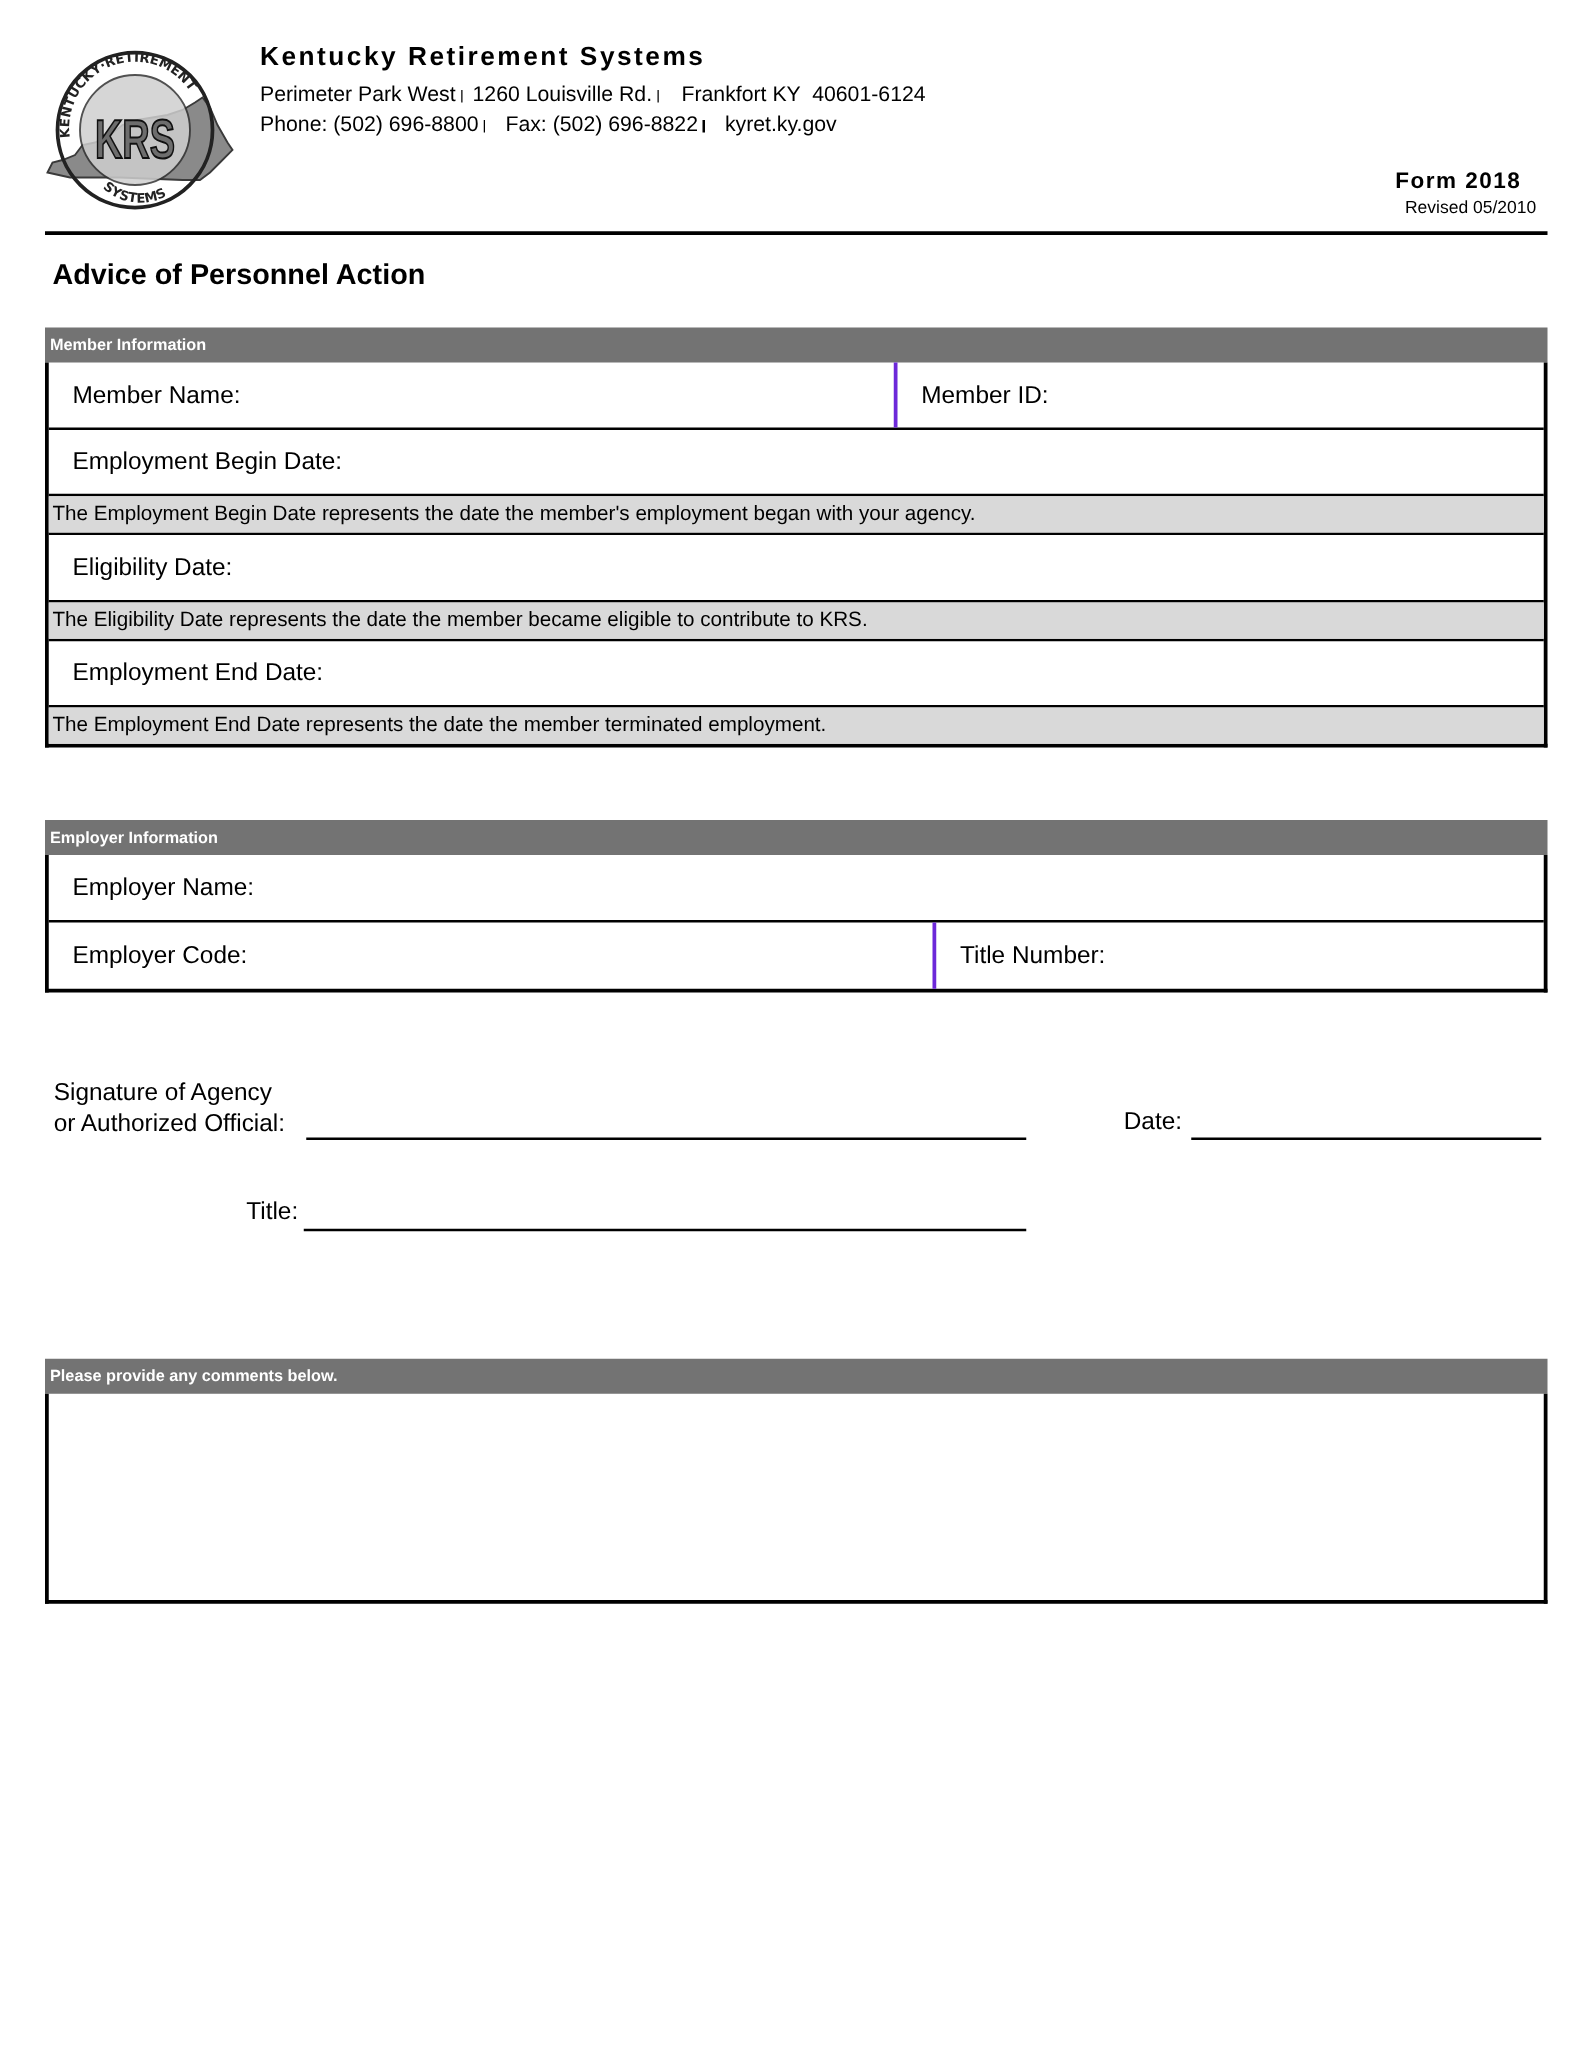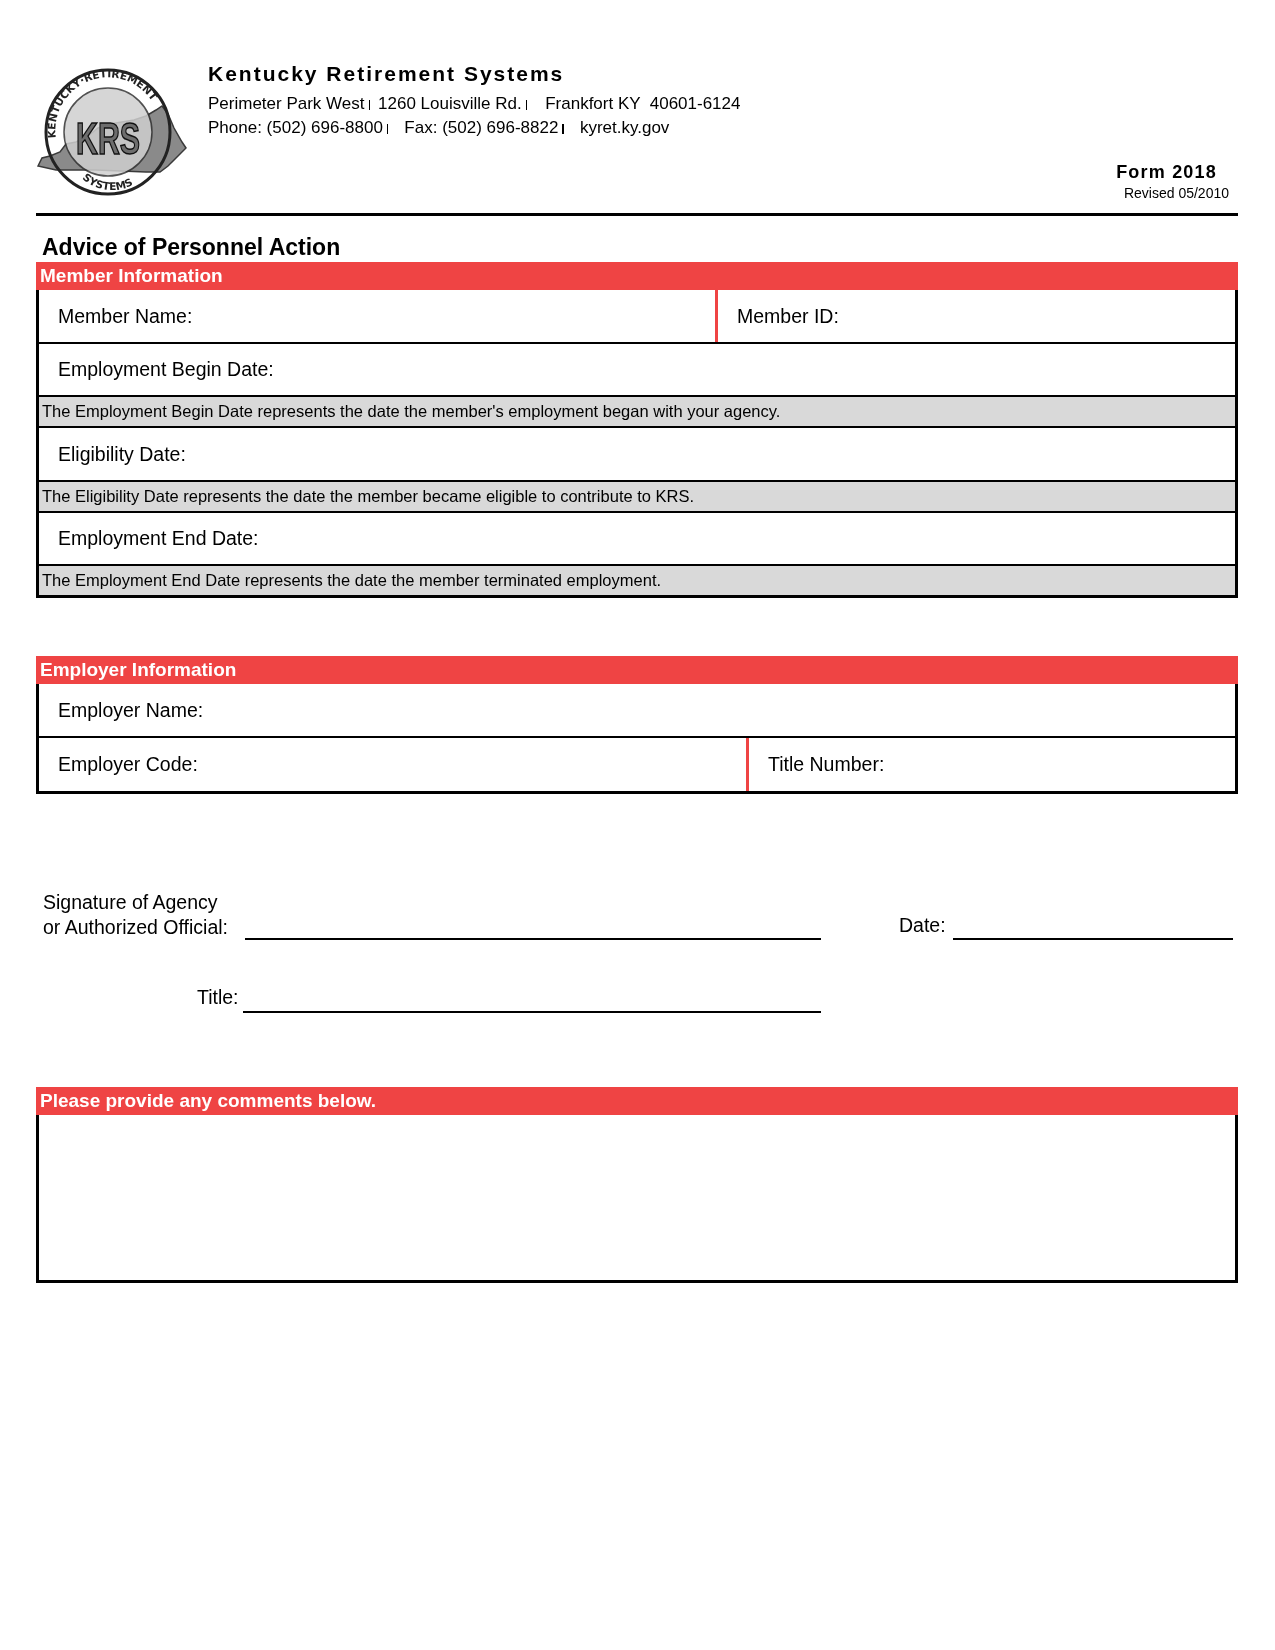--- a/index.html
+++ b/index.html
@@ -1,40 +1,40 @@
 <!DOCTYPE html>
 <html><head>
 <meta charset="utf-8">
 <style>
   html, body { margin:0; padding:0; background:#ffffff; }
   body { width:1275px; height:1650px; position:relative; overflow:hidden;
          font-family:"Liberation Sans", sans-serif; color:#000; }
-  .abs { position:absolute;margin-top:28px; }
+  .abs { position:absolute; }
 
   
   .logo { left:36px; top:38px; width:152px; height:132px; }
   .org-name { left:208px; top:34px; font-size:21px; font-weight:bold; letter-spacing:2px; }
   .addr { left:208px; top:66px; font-size:17px; white-space:pre; }
   .phone { left:208px; top:90px; font-size:17px; white-space:pre; }
   .sep { display:inline-block; width:1.5px; height:10px; background:#000; margin:0 8px 0 4px; vertical-align:-1px; }
   .form-no { right:58px; top:134px; font-size:18px; font-weight:bold; letter-spacing:1.2px; text-align:right; }
   .revised { right:46px; top:157px; font-size:14px; text-align:right; }
   .header-rule { left:36px; top:185px; width:1202px; height:3px; background:#000; }
 
   .page-title { left:42px; top:206px; font-size:23px; font-weight:bold; }
 
   
   .section { position:absolute; left:36px; width:1202px; }
-  .sec-head { background:#ef4444; color:#fff; font-weight:bold; font-size:19px;
+  .sec-head { background:#737373; color:#fff; font-weight:bold; font-size:13px;
               height:28px; line-height:28px; padding-left:4px; box-sizing:border-box; }
   .sec-body { border:3px solid #000; border-top:none; box-sizing:border-box; }
   .row { display:flex; border-top:2px solid #000; box-sizing:border-box; }
   .row:first-child { border-top:none; }
   .cell { box-sizing:border-box; font-size:19.5px; padding-left:19px; display:flex; align-items:center; }
-  .cell + .cell { border-left:3px solid #ef4444; }
+  .cell + .cell { border-left:3px solid #6d28d9; }
   .note { background:#d9d9d9; font-size:16.5px; padding-left:3px; }
 
   
   .sig-label { left:43px; top:862px; font-size:19.5px; line-height:25px; }
   .sig-line { left:245px; top:910px; width:576px; height:2px; background:#000; }
   .date-label { left:899px; top:886px; font-size:19.5px; }
   .date-line { left:953px; top:910px; width:280px; height:2px; background:#000; }
   .title-label { left:197px; top:958px; font-size:19.5px; }
   .title-line { left:243px; top:983px; width:578px; height:2px; background:#000; }
 

